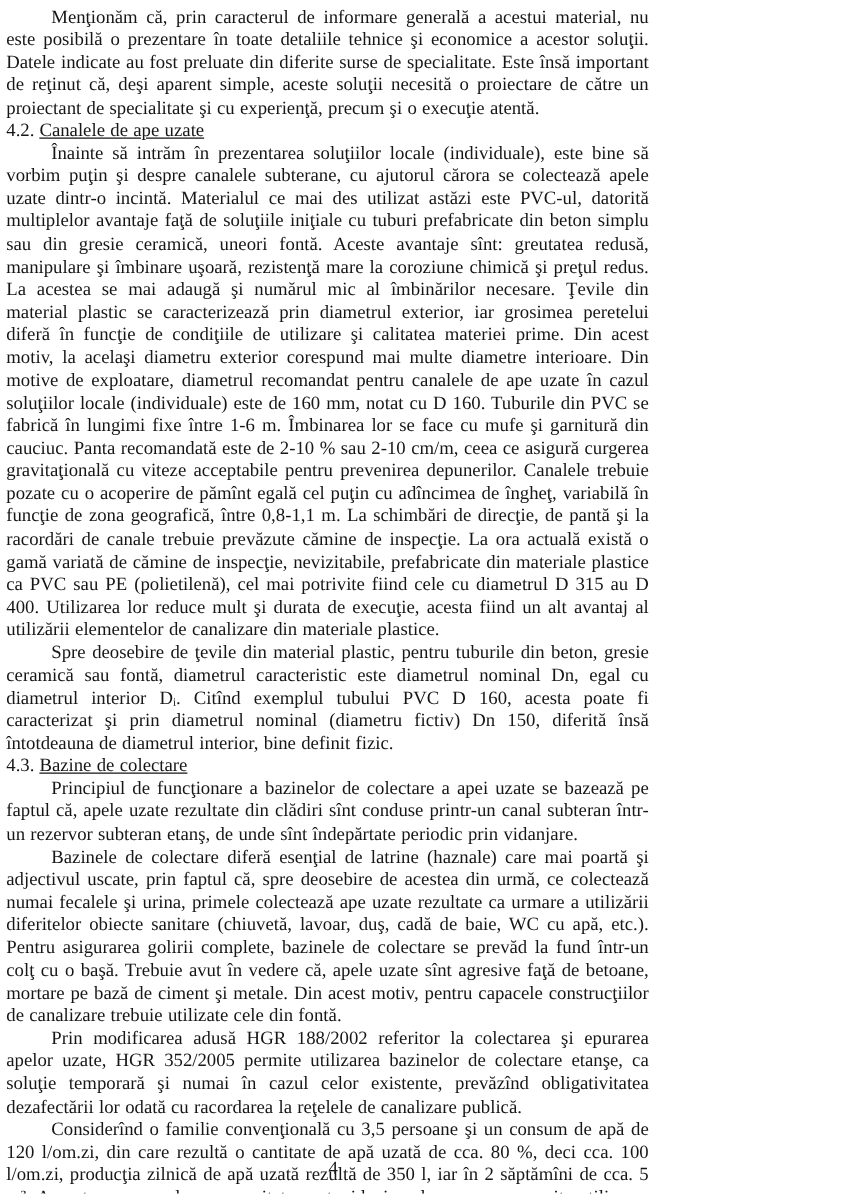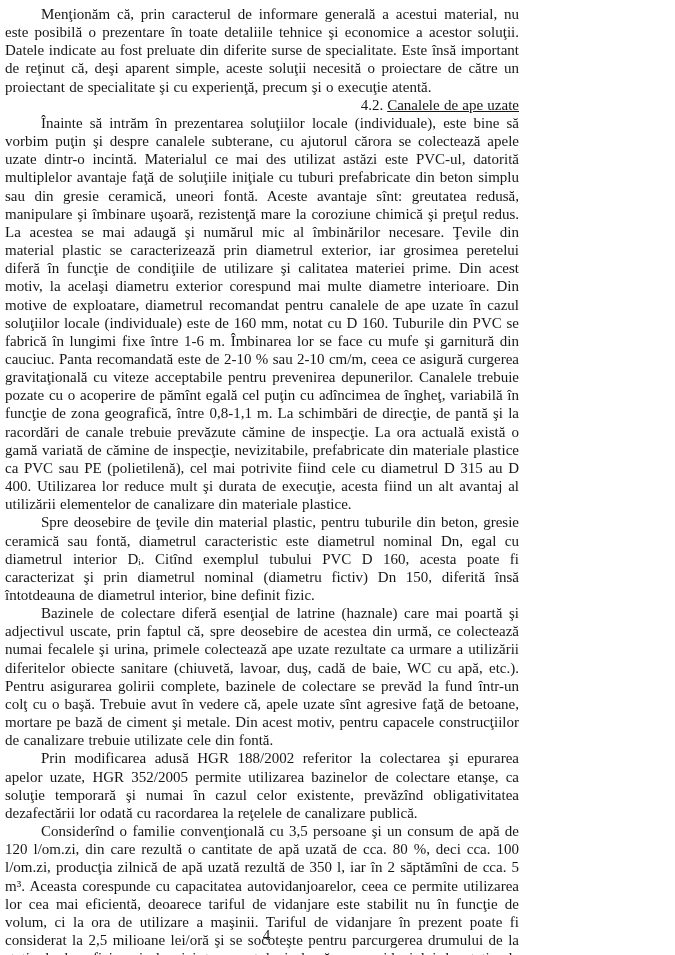--- a/index.html
+++ b/index.html
@@ -21,21 +21,21 @@
     padding: 5px 14px 0 5px;
     overflow: hidden;
   }
   .page p {
     margin: 0;
     text-indent: 36px;
     word-spacing: 0.5px;
   }
   .page p.heading {
     text-indent: 0;
-    text-align: right;
+    text-align: left;
   }
   .heading .num {
     margin-right: 4px;
   }
   .heading .title {
     text-decoration: underline;
   }
   .footer {
     position: absolute;
     left: 0;
@@ -51,21 +51,23 @@
 <div class="page">
 
   <p>Menţionăm că, prin caracterul de informare generală a acestui material, nu este posibilă o prezentare în toate detaliile tehnice şi economice a acestor soluţii. Datele indicate au fost preluate din diferite surse de specialitate. Este însă important de reţinut că, deşi aparent simple, aceste soluţii necesită o proiectare de către un proiectant de specialitate şi cu experienţă, precum şi o execuţie atentă.</p>
 
   <p class="heading"><span class="num">4.2.</span><span class="title">Canalele de ape uzate</span></p>
 
   <p>Înainte să intrăm în prezentarea soluţiilor locale (individuale), este bine să vorbim puţin şi despre canalele subterane, cu ajutorul cărora se colectează apele uzate dintr-o incintă. Materialul ce mai des utilizat astăzi este PVC-ul, datorită multiplelor avantaje faţă de soluţiile iniţiale cu tuburi prefabricate din beton simplu sau din gresie ceramică, uneori fontă. Aceste avantaje sînt: greutatea redusă, manipulare şi îmbinare uşoară, rezistenţă mare la coroziune chimică şi preţul redus. La acestea se mai adaugă şi numărul mic al îmbinărilor necesare. Ţevile din material plastic se caracterizează prin diametrul exterior, iar grosimea peretelui diferă în funcţie de condiţiile de utilizare şi calitatea materiei prime. Din acest motiv, la acelaşi diametru exterior corespund mai multe diametre interioare. Din motive de exploatare, diametrul recomandat pentru canalele de ape uzate în cazul soluţiilor locale (individuale) este de 160 mm, notat cu D 160. Tuburile din PVC se fabrică în lungimi fixe între 1-6 m. Îmbinarea lor se face cu mufe şi garnitură din cauciuc. Panta recomandată este de 2-10 % sau 2-10 cm/m, ceea ce asigură curgerea gravitaţională cu viteze acceptabile pentru prevenirea depunerilor. Canalele trebuie pozate cu o acoperire de pămînt egală cel puţin cu adîncimea de îngheţ, variabilă în funcţie de zona geografică, între 0,8-1,1 m. La schimbări de direcţie, de pantă şi la racordări de canale trebuie prevăzute cămine de inspecţie. La ora actuală există o gamă variată de cămine de inspecţie, nevizitabile, prefabricate din materiale plastice ca PVC sau PE (polietilenă), cel mai potrivite fiind cele cu diametrul D 315 au D 400. Utilizarea lor reduce mult şi durata de execuţie, acesta fiind un alt avantaj al utilizării elementelor de canalizare din materiale plastice.</p>
 
   <p>Spre deosebire de ţevile din material plastic, pentru tuburile din beton, gresie ceramică sau fontă, diametrul caracteristic este diametrul nominal Dn, egal cu diametrul interior Dᵢ. Citînd exemplul tubului PVC D 160, acesta poate fi caracterizat şi prin diametrul nominal (diametru fictiv) Dn 150, diferită însă întotdeauna de diametrul interior, bine definit fizic.</p>
 
+  <p class="heading"><span class="num">4.3.</span><span class="title">Bazine de colectare</span></p>
 
+  <p>Principiul de funcţionare a bazinelor de colectare a apei uzate se bazează pe faptul că, apele uzate rezultate din clădiri sînt conduse printr-un canal subteran într-un rezervor subteran etanş, de unde sînt îndepărtate periodic prin vidanjare.</p>
 
   <p>Bazinele de colectare diferă esenţial de latrine (haznale) care mai poartă şi adjectivul uscate, prin faptul că, spre deosebire de acestea din urmă, ce colectează numai fecalele şi urina, primele colectează ape uzate rezultate ca urmare a utilizării diferitelor obiecte sanitare (chiuvetă, lavoar, duş, cadă de baie, WC cu apă, etc.). Pentru asigurarea golirii complete, bazinele de colectare se prevăd la fund într-un colţ cu o başă. Trebuie avut în vedere că, apele uzate sînt agresive faţă de betoane, mortare pe bază de ciment şi metale. Din acest motiv, pentru capacele construcţiilor de canalizare trebuie utilizate cele din fontă.</p>
 
   <p>Prin modificarea adusă HGR 188/2002 referitor la colectarea şi epurarea apelor uzate, HGR 352/2005 permite utilizarea bazinelor de colectare etanşe, ca soluţie temporară şi numai în cazul celor existente, prevăzînd obligativitatea dezafectării lor odată cu racordarea la reţelele de canalizare publică.</p>
 
   <p>Considerînd o familie convenţională cu 3,5 persoane şi un consum de apă de 120 l/om.zi, din care rezultă o cantitate de apă uzată de cca. 80 %, deci cca. 100 l/om.zi, producţia zilnică de apă uzată rezultă de 350 l, iar în 2 săptămîni de cca. 5 m³. Aceasta corespunde cu capacitatea autovidanjoarelor, ceea ce permite utilizarea lor cea mai eficientă, deoarece tariful de vidanjare este stabilit nu în funcţie de volum, ci la ora de utilizare a maşinii. Tariful de vidanjare în prezent poate fi considerat la 2,5 milioane lei/oră şi se socoteşte pentru parcurgerea drumului de la staţie la beneficiar şi de aici transportul şi descărcarea vidanjului la staţia de epurare. În judeţul Mureş pentru primirea vidanjului pot fi luate în considerare numai staţiile de epurare de la Tg. Mureş, Sighişoara, Reghin, Tîrnăveni,</p>
 
   <div class="footer">4</div>
 
 </div>

